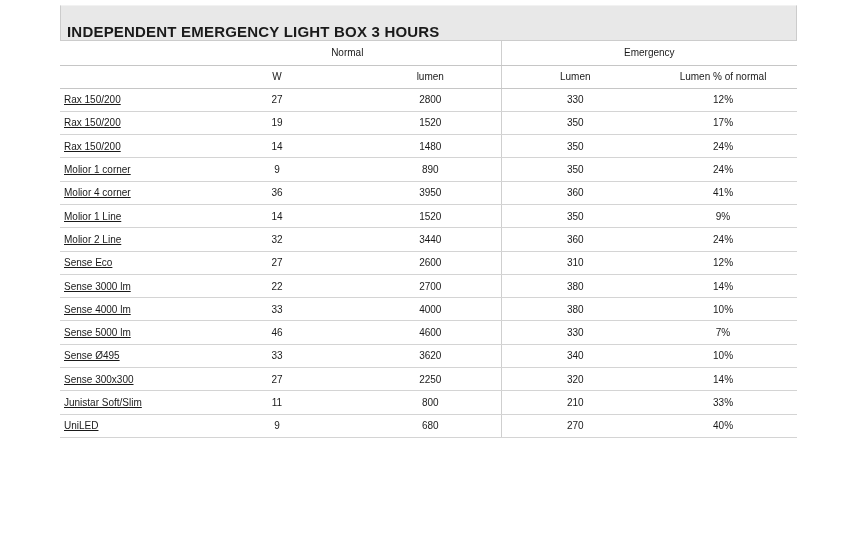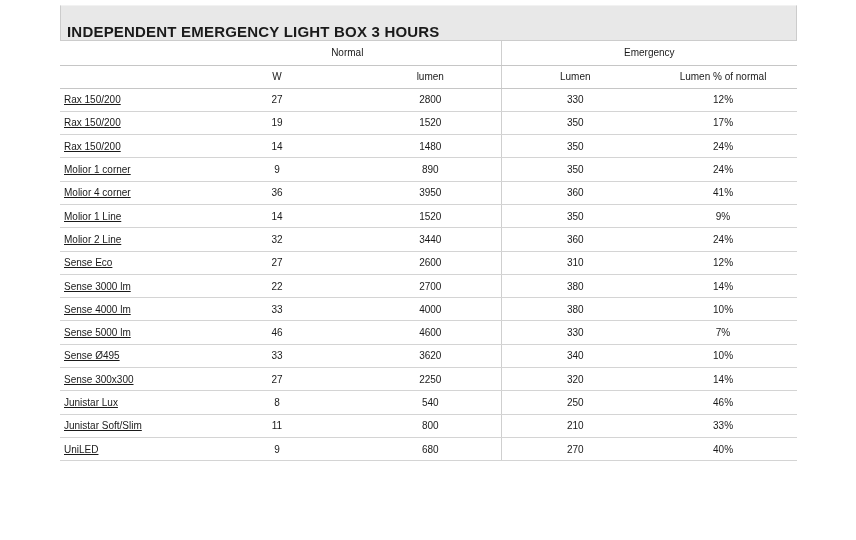--- a/index.html
+++ b/index.html
@@ -181,27 +181,20 @@
           <td>10%</td>
         </tr>
         <tr>
           <td class="name">Sense 300x300</td>
           <td>27</td>
           <td>2250</td>
           <td class="em-start">320</td>
           <td>14%</td>
         </tr>
         <tr>
-          <td class="name">Junistar Lux</td>
-          <td>8</td>
-          <td>540</td>
-          <td class="em-start">250</td>
-          <td>46%</td>
-        </tr>
-        <tr>
           <td class="name">Junistar Soft/Slim</td>
           <td>11</td>
           <td>800</td>
           <td class="em-start">210</td>
           <td>33%</td>
         </tr>
         <tr>
           <td class="name">UniLED</td>
           <td>9</td>
           <td>680</td>

